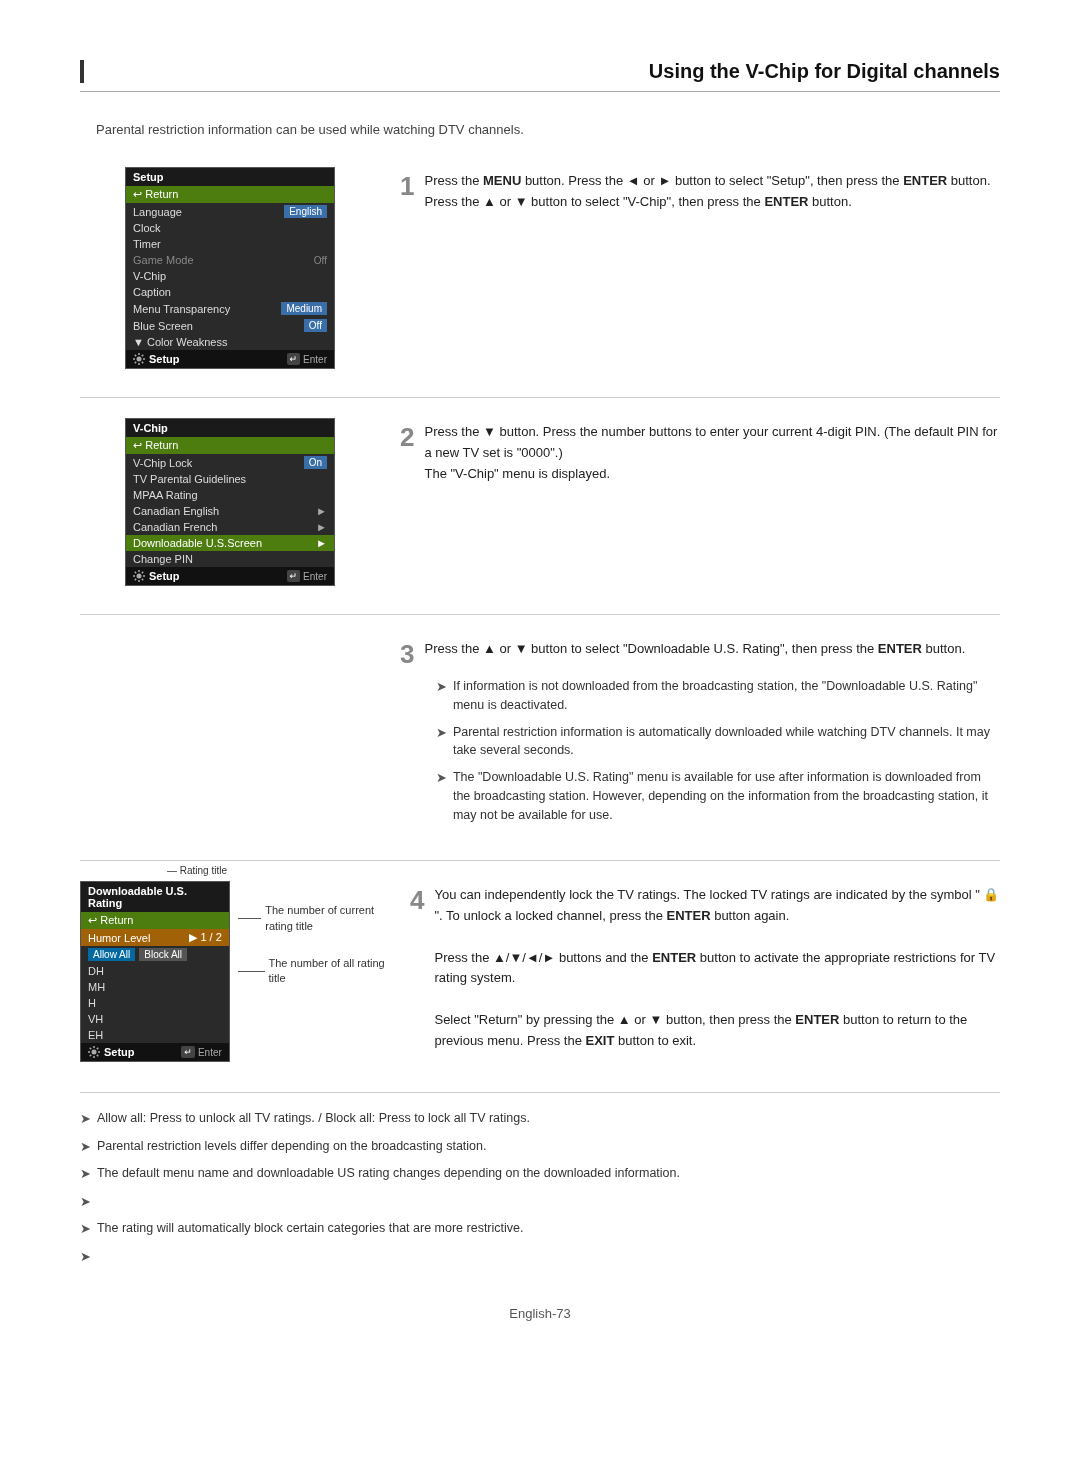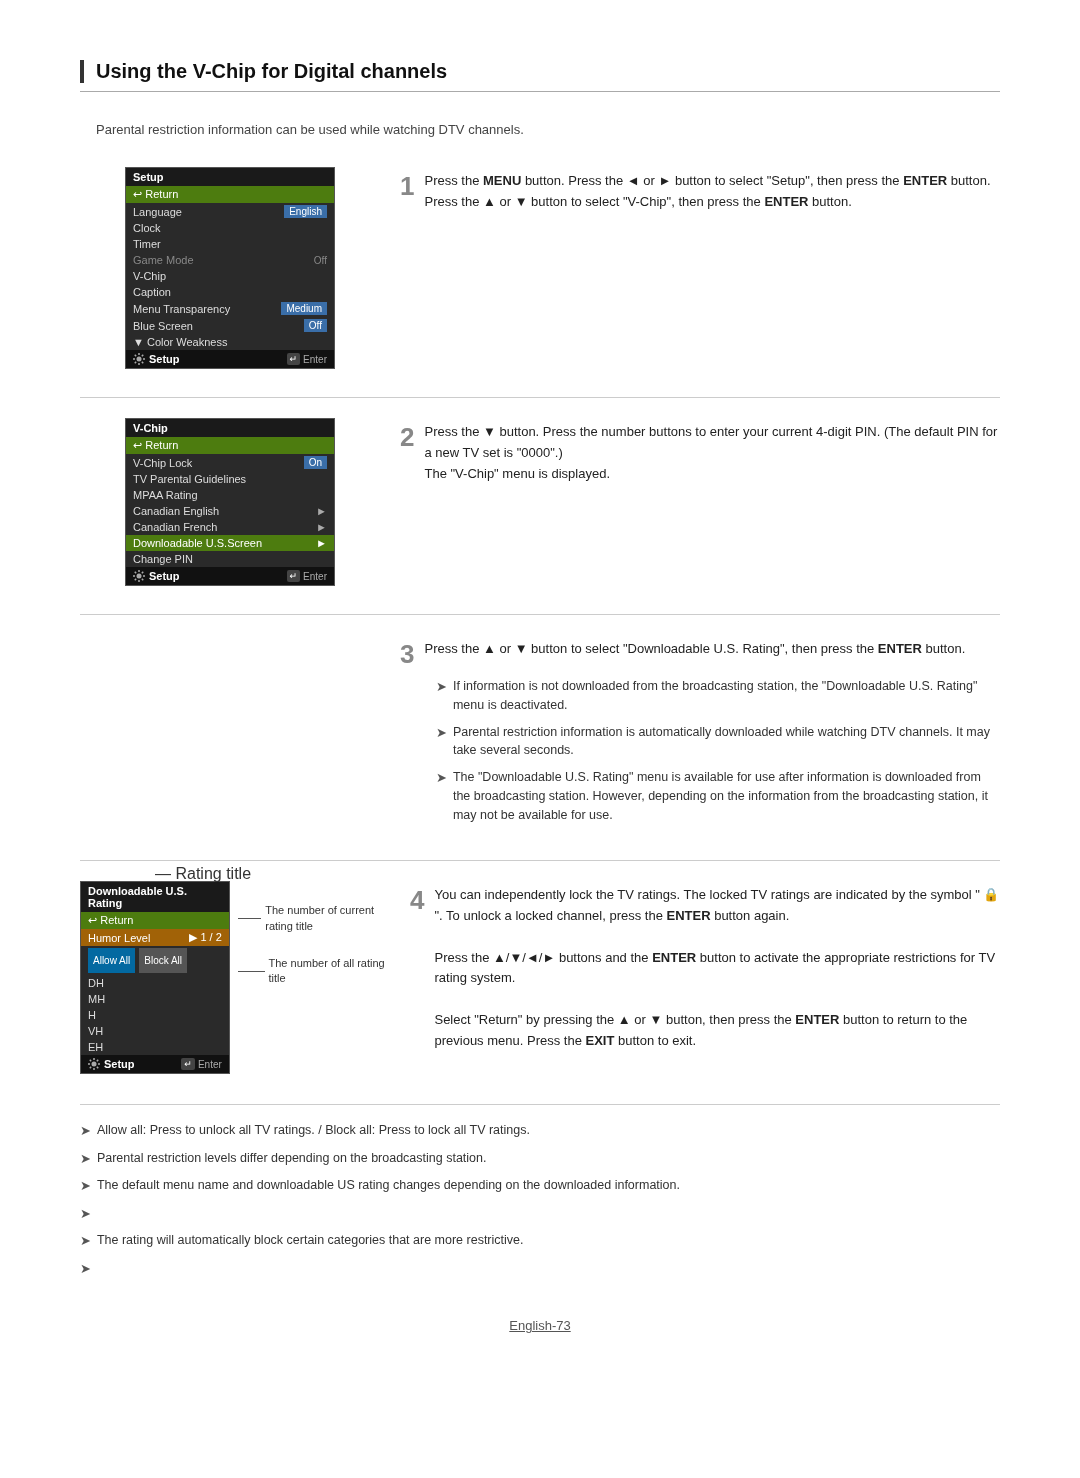--- a/index.html
+++ b/index.html
@@ -11,20 +11,21 @@
       width: 1080px;
       min-height: 1478px;
       padding: 60px 80px;
     }
 
     
     .page-title-section {
       border-left: 4px solid #333;
       padding-left: 12px;
       margin-bottom: 6px;
+      text-align: right;
     }
     .page-title {
       font-size: 20px;
       font-weight: bold;
       color: #111;
     }
     .page-subtitle {
       font-size: 13px;
       color: #444;
       margin-top: 6px;
@@ -203,21 +204,21 @@
       background: #0369a1;
       color: #fff;
       font-size: 10px;
       padding: 1px 5px;
       border: none;
     }
     .block-btn {
       background: #555;
       color: #fff;
       font-size: 10px;
-      padding: 7px 5px;
+      padding: 1px 5px;
       border: none;
     }
 
     
     .bottom-notes {
       margin-top: 30px;
       border-top: 1px solid #ccc;
       padding-top: 16px;
     }
     .bottom-note-item {
@@ -229,21 +230,20 @@
       line-height: 1.5;
       color: #333;
     }
 
     
     .page-footer {
       text-align: center;
       margin-top: 40px;
       font-size: 13px;
       color: #555;
-      text-decoration: underline;
     }
   </style>
 </head>
 <body>
 
 <div class="page-title-section">
   <div class="page-title">Using the V-Chip for Digital channels</div>
 </div>
 <hr class="title-divider">
 <div class="page-subtitle" style="margin-bottom:30px;">Parental restriction information can be used while watching DTV channels.</div>
@@ -403,21 +403,21 @@
     </div>
   </div>
 </div>
 
 <hr class="step-divider">
 
 <div class="step-row" style="align-items:flex-start;">
   <div class="step-left" style="width:310px; position:relative;">
 
     <div style="position:relative; width:310px;">
-      <div style="position:absolute; top:-16px; left:75px; font-size:16px; color:#333;">— Rating title</div>
+      <div style="position:absolute; top:-16px; left:87px; font-size:10px; color:#333;">— Rating title</div>
       <div style="display:flex; align-items:flex-start; gap:8px;">
         <div class="menu-box" style="width:190px;">
           <div class="menu-header">Downloadable U.S. Rating</div>
           <div class="menu-item highlighted">
             <span>↩ Return</span>
           </div>
           <div class="rating-row blue-bg">
             <span>Humor Level</span>
             <span>▶ 1 / 2</span>
           </div>

